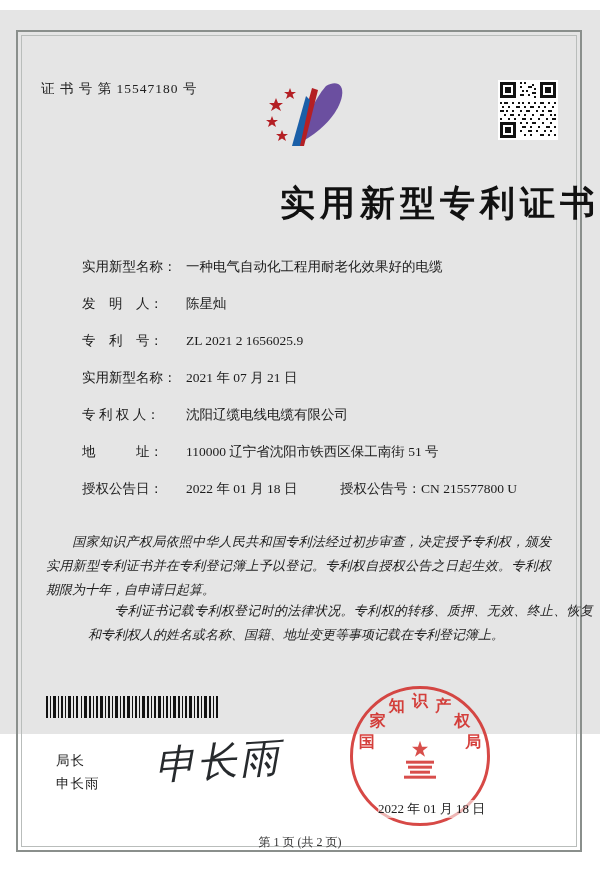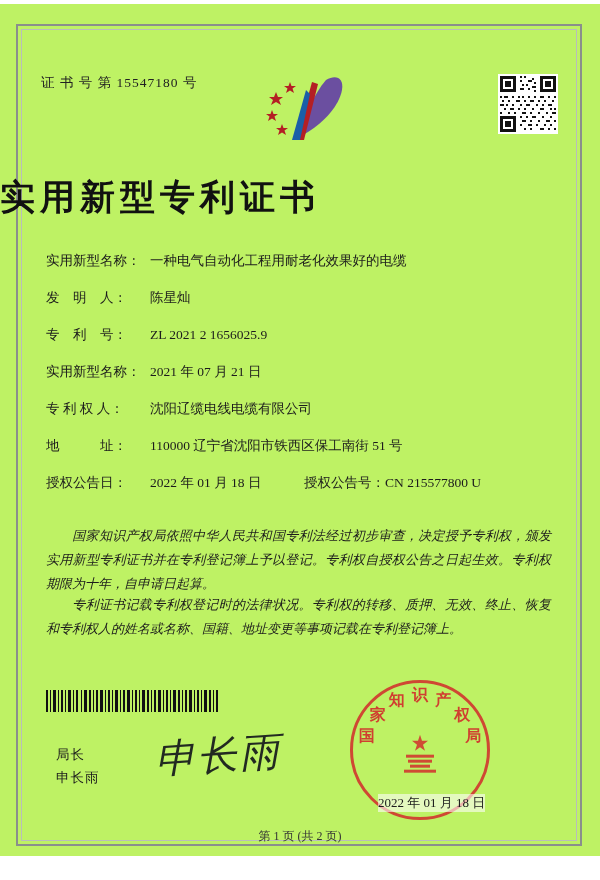--- a/index.html
+++ b/index.html
@@ -10,24 +10,24 @@
   body {
     width: 600px;
     height: 880px;
     font-family: "Liberation Serif", "DejaVu Serif", serif;
     color: #1a1a1a;
     position: relative;
     overflow: hidden;
   }
   .page {
     position: absolute;
-    left: 0; top: 4px;
+    left: 0; top: 10px;
     width: 600px;
-    height: 852px;
-    background: #bef264;
+    height: 724px;
+    background: #e5e5e5;
   }
   .border-outer {
     position: absolute;
     left: 16px; top: 20px;
     width: 566px;
     height: 822px;
     border: 2px solid #8a8f8c;
     box-sizing: border-box;
   }
   .border-inner {
@@ -67,21 +67,21 @@
     width: 60px;
     height: 60px;
   }
 
   
   .title {
     position: absolute;
     left: 0;
     top: 170px;
     width: 600px;
-    text-align: left;
+    text-align: right;
     font-size: 35px;
     font-weight: bold;
     letter-spacing: 5px;
     color: #111;
     font-family: "DejaVu Serif", "Liberation Serif", serif;
   }
 
   
   .fields {
     position: absolute;
@@ -92,20 +92,21 @@
   .field-row {
     position: relative;
     height: 37px;
     font-size: 13.5px;
     color: #1c1c1c;
     white-space: nowrap;
   }
   .fl {
     display: inline-block;
     color: #1c1c1c;
+    margin-left: 36px;
   }
   .fl.w1 { width: 104px; }
   .fv {
     display: inline-block;
     color: #1c1c1c;
   }
   .field-row.split .seg2 {
     position: absolute;
     left: 258px;
     top: 0;
@@ -116,21 +117,21 @@
     position: absolute;
     left: 46px;
     width: 505px;
     font-size: 13px;
     line-height: 24px;
     text-align: justify;
     color: #1c1c1c;
     font-style: italic;
   }
   .para.p1 { top: 520px; }
-  .para.p2 { top: 589px; }
+  .para.p2 { top: 589px; margin-left: 42px; }
   .indent { display: inline-block; width: 26px; }
 
   
   .barcode {
     position: absolute;
     left: 46px;
     top: 686px;
     width: 172px;
     height: 22px;
     overflow: hidden;

